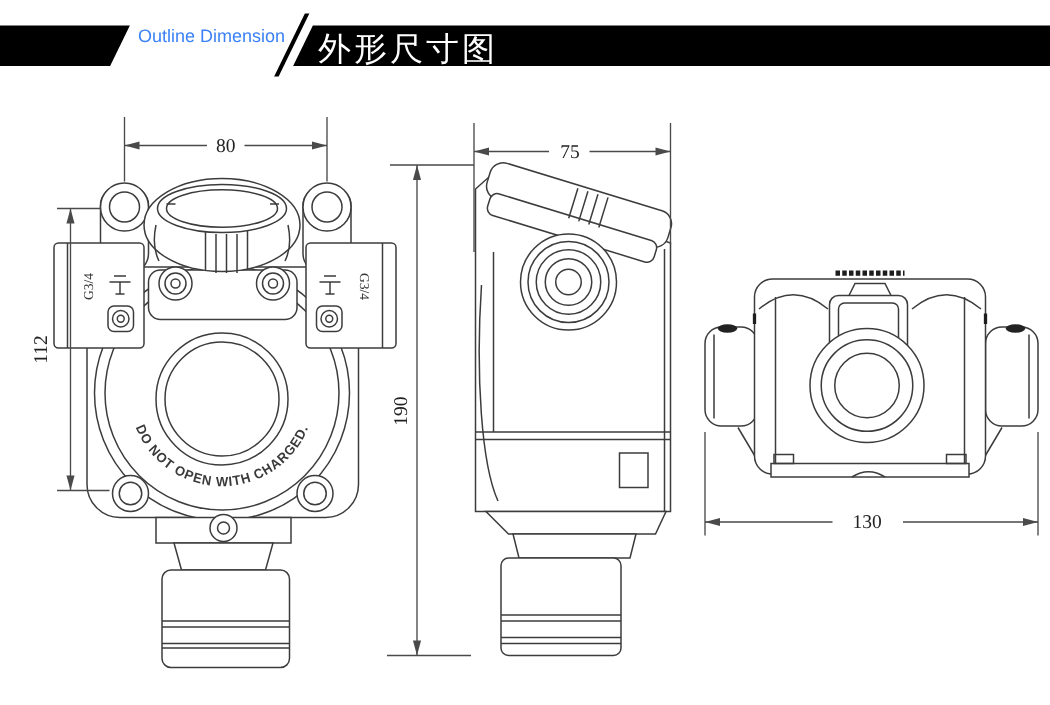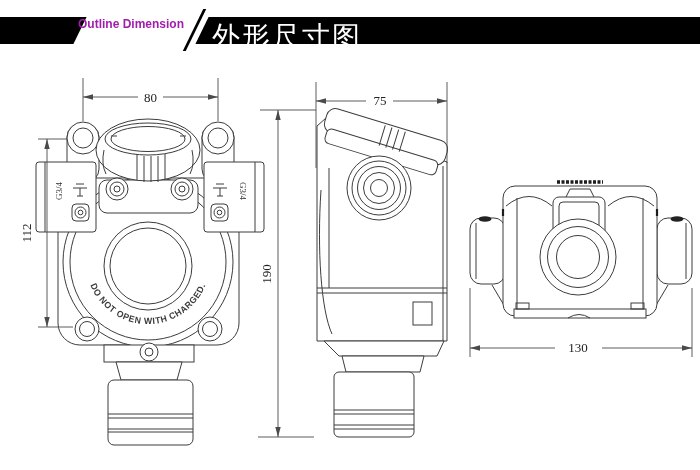--- a/index.html
+++ b/index.html
@@ -3,23 +3,23 @@
 <meta charset="utf-8">
 <style>
   html,body{margin:0;padding:0;background:#fff;}
   .page{position:relative;width:700px;height:470px;background:#fff;overflow:hidden;
         font-family:"Liberation Sans", sans-serif;}
   
   .bar{position:absolute;background:#000;}
   .bar1{left:-20px;top:17px;width:100px;height:27px;transform:skewX(-26deg);}
   .slash{left:193px;top:9px;width:3px;height:42px;transform:skewX(-26deg);background:#000;position:absolute;}
   .bar2{left:202px;top:17px;width:560px;height:27px;transform:skewX(-26deg);}
-  .title-en{position:absolute;left:78px;top:18px;width:120px;color:#a21caf;
-            font-size:12px;line-height:12.5px;font-weight:bold;}
-  .title-zh{position:absolute;left:212px;top:18px;color:#fff;font-size:28px;
+  .title-en{position:absolute;left:92px;top:18px;width:120px;color:#3b82f6;
+            font-size:12px;line-height:12.5px;font-weight:normal;}
+  .title-zh{position:absolute;left:212px;top:18px;color:#fff;font-size:22px;
             letter-spacing:2px;font-weight:500;white-space:nowrap;}
   
   svg{position:absolute;left:0;top:0;}
   .ln{fill:none;stroke:#3c3c3c;stroke-width:1;}
   .lnw{fill:#fff;stroke:#3c3c3c;stroke-width:1;}
   .dim{fill:none;stroke:#4a4a4a;stroke-width:0.9;}
   .arr{fill:#4a4a4a;stroke:none;}
   .dimtxt{fill:#222;font-family:"Liberation Serif", serif;font-size:13px;text-anchor:middle;}
   .smtxt{fill:#333;font-family:"Liberation Serif", serif;font-size:9px;text-anchor:middle;}
   .warntxt{fill:#3a3a3a;font-family:"Liberation Sans", sans-serif;font-size:9px;font-weight:bold;letter-spacing:.6px;}

